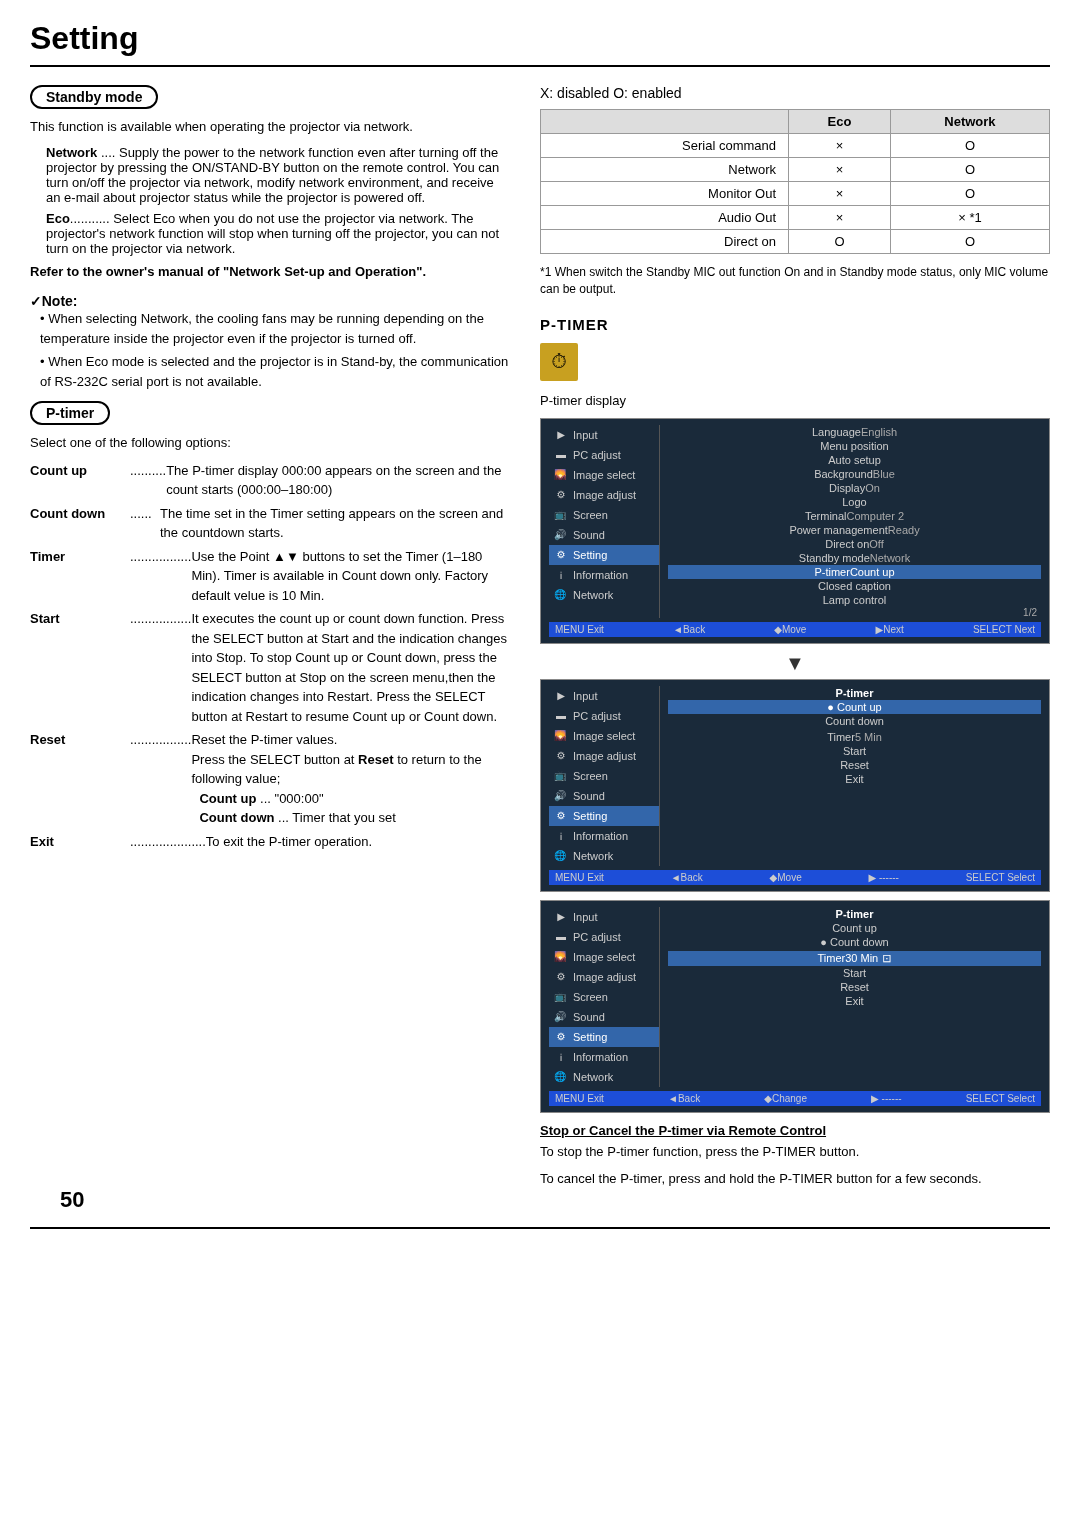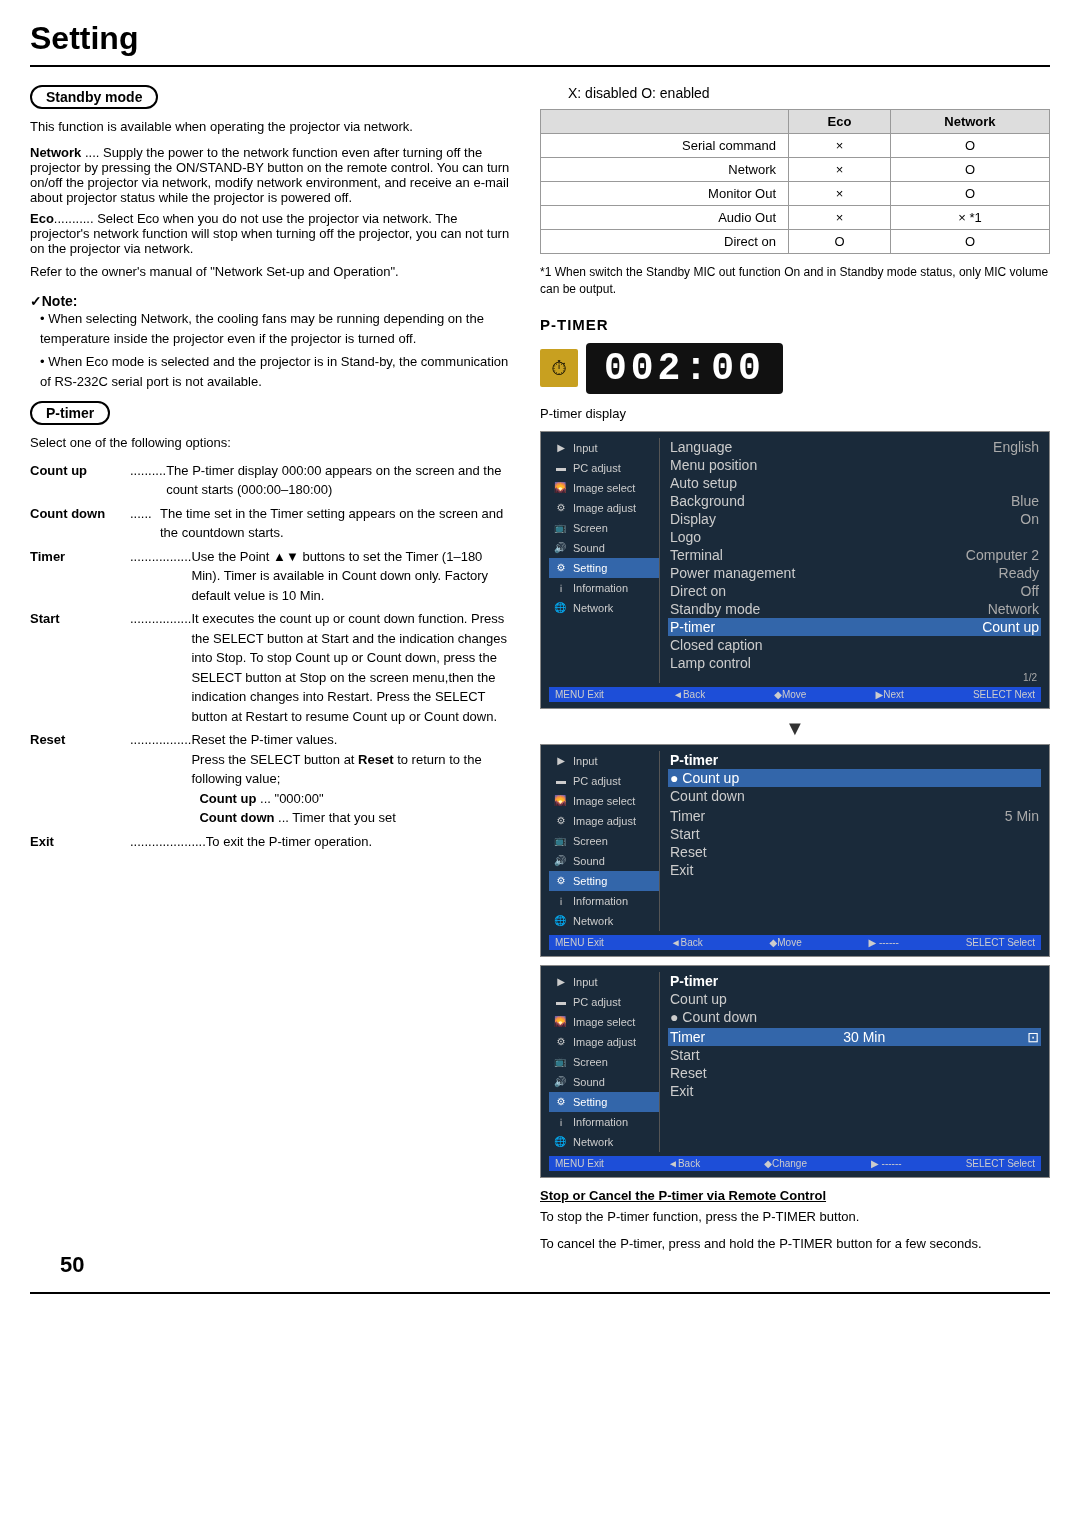--- a/index.html
+++ b/index.html
@@ -39,21 +39,21 @@
       font-size: 14px;
       margin-bottom: 8px;
       background: #fff;
     }
     .section-text {
       font-size: 13px;
       line-height: 1.5;
       margin-bottom: 8px;
     }
     .indent-block {
-      margin-left: 0;
+      margin-left: 16px;
       margin-bottom: 6px;
     }
     .term {
       font-weight: bold;
     }
     .note-block {
       margin-top: 12px;
       margin-bottom: 2px;
     }
     .note-title {
@@ -172,23 +172,23 @@
     .menu-item-icon {
       width: 16px;
       height: 16px;
       display: inline-flex;
       align-items: center;
       justify-content: center;
       font-size: 10px;
     }
     .menu-right-row {
       display: flex;
-      justify-content: space-between;
+      justify-content: center;
       padding: 1px 2px;
-      font-size: 14px;
+      font-size: 11px;
       color: #ccc;
     }
     .menu-right-row.highlight {
       background: #3366aa;
       color: #fff;
     }
     .menu-right-row .right-val {
       color: #aaa;
       text-align: right;
     }
@@ -225,21 +225,20 @@
       font-size: 22px;
       font-weight: bold;
       position: absolute;
       bottom: 20px;
       left: 30px;
     }
     .x-disabled {
       font-size: 14px;
       margin-bottom: 8px;
       font-weight: normal;
-      margin-left: 28px;
     }
     .ptimer-section-divider {
       margin-top: 18px;
     }
     .option-list {
       margin-left: 0;
     }
     .option-item {
       display: flex;
       margin-bottom: 4px;
@@ -280,21 +279,21 @@
       <p class="section-text">This function is available when operating the projector via network.</p>
 
       <div class="indent-block">
         <span class="term">Network</span><span> .... </span><span>Supply the power to the network function even after turning off the projector by pressing the ON/STAND-BY button on the remote control. You can turn on/off the projector via network, modify network environment, and receive an e-mail about projector status while the projector is powered off.</span>
       </div>
 
       <div class="indent-block">
         <span class="term">Eco</span><span>........... </span><span>Select Eco when you do not use the projector via network. The projector's network function will stop when turning off the projector, you can not turn on the projector via network.</span>
       </div>
 
-      <p class="section-text" style="margin-top:2px;">Refer to the owner's manual of "Network Set-up and Operation".</p>
+      <p class="section-text" style="margin-top:2px;font-weight:bold;">Refer to the owner's manual of "Network Set-up and Operation".</p>
 
       <div class="note-block">
         <div class="note-title">✓Note:</div>
         <ul class="note-list">
           <li>When selecting Network, the cooling fans may be running depending on the temperature inside the projector even if  the projector is turned off.</li>
           <li>When Eco mode is selected and the projector is in Stand-by, the communication of RS-232C serial port is not available.</li>
         </ul>
       </div>
     </div>
 
@@ -391,21 +390,20 @@
         </tr>
       </tbody>
     </table>
 
     <p class="table-note">*1  When switch the Standby MIC out function On and in Standby mode status, only MIC volume can be output.</p>
 
     <div class="ptimer-section-divider">
       <div class="ptimer-heading">P-TIMER</div>
       <div class="ptimer-display-box">
         <div class="ptimer-icon">⏱</div>
-        <div class="ptimer-digits">002:00</div>
       </div>
       <div class="ptimer-display-label">P-timer display</div>
     </div>
 
     <div class="menu-screenshot">
       <div class="menu-screenshot-inner">
         <div class="menu-left">
           <div class="menu-item"><span class="menu-item-icon">▶</span>Input</div>
           <div class="menu-item"><span class="menu-item-icon">▬</span>PC adjust</div>
           <div class="menu-item"><span class="menu-item-icon">🌄</span>Image select</div>

